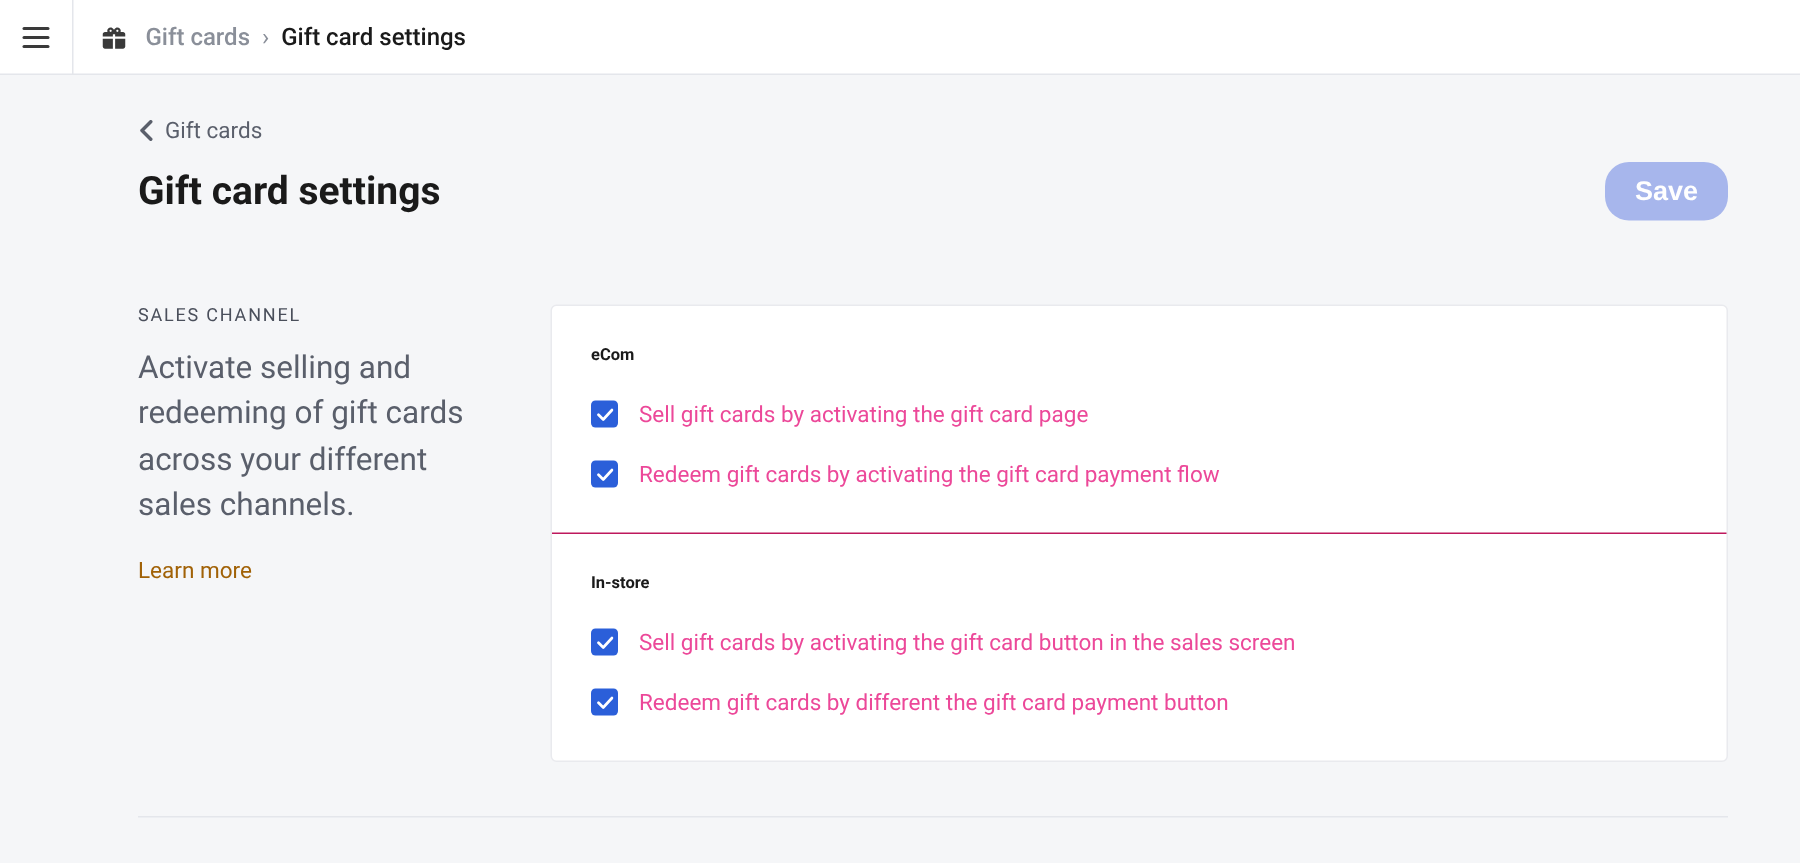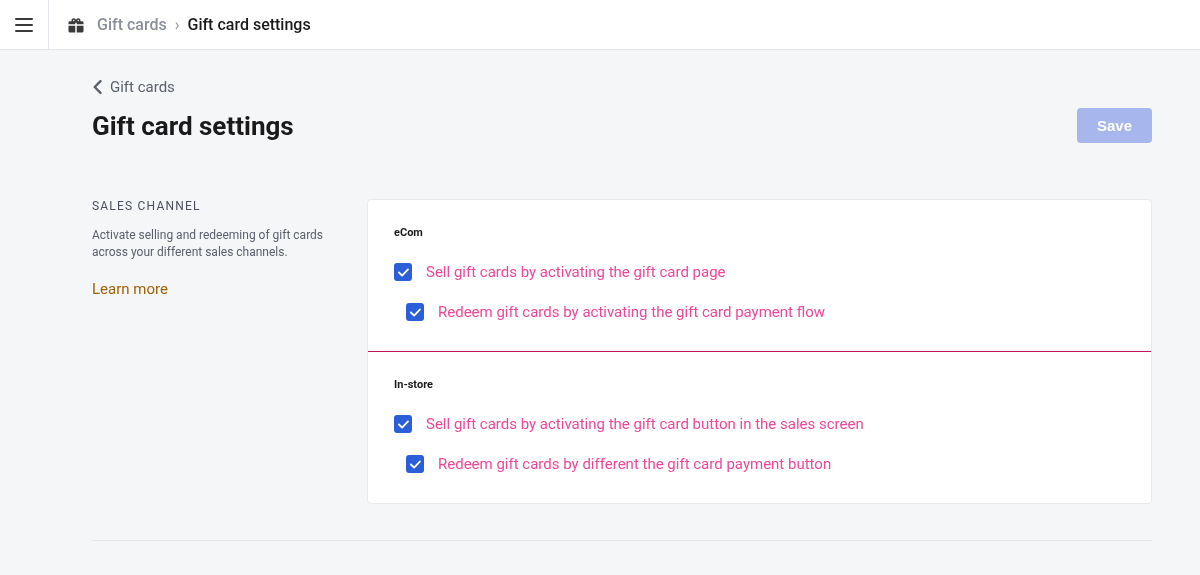--- a/index.html
+++ b/index.html
@@ -96,44 +96,44 @@
     }
     .page-title {
       font-size: 26px;
       font-weight: 700;
       color: #1a1a1a;
     }
     .save-btn {
       background: #a7b6ec;
       color: #ffffff;
       border: none;
-      border-radius: 4px;
+      border-radius: 16px;
       padding: 9px 20px;
-      font-size: 15px;
+      font-size: 18px;
       font-weight: 600;
       cursor: pointer;
     }
     .content-row {
       display: flex;
       gap: 40px;
       align-items: flex-start;
     }
     .side-col {
       width: 235px;
       flex-shrink: 0;
     }
     .section-label {
       font-size: 12px;
       font-weight: 400;
       letter-spacing: 1.2px;
       color: #4a4f5b;
       margin-bottom: 14px;
     }
     .section-desc {
-      font-size: 12px;
+      font-size: 21px;
       color: #5a5f6b;
       line-height: 1.45;
       margin-bottom: 18px;
     }
     .learn-link {
       color: #a16207;
       font-size: 15px;
       cursor: pointer;
     }
     .card {
@@ -155,21 +155,20 @@
       margin-bottom: 24px;
     }
     .check-row {
       display: flex;
       align-items: center;
       gap: 14px;
       margin-bottom: 22px;
     }
     .check-row:last-child {
       margin-bottom: 0;
-      margin-left: 12px;
     }
     .checkbox {
       width: 18px;
       height: 18px;
       background: #2b5fd9;
       border-radius: 3px;
       display: flex;
       align-items: center;
       justify-content: center;
       flex-shrink: 0;

